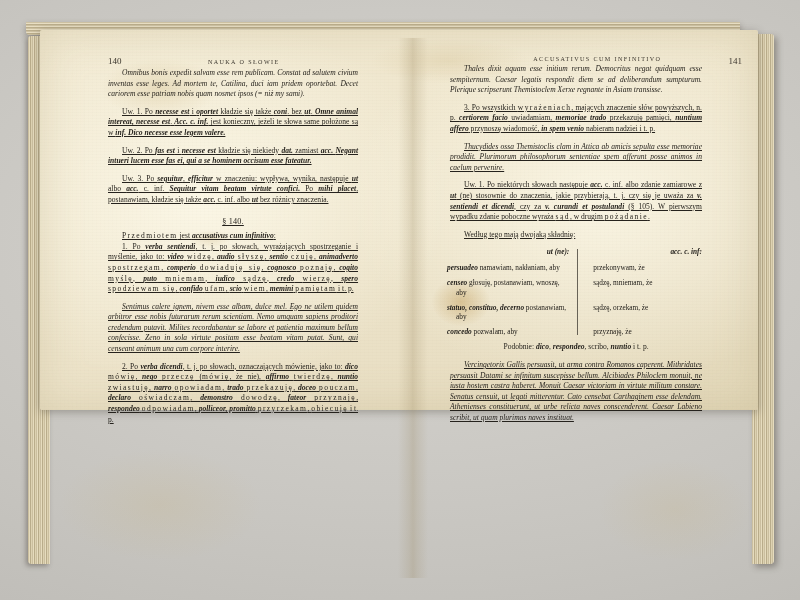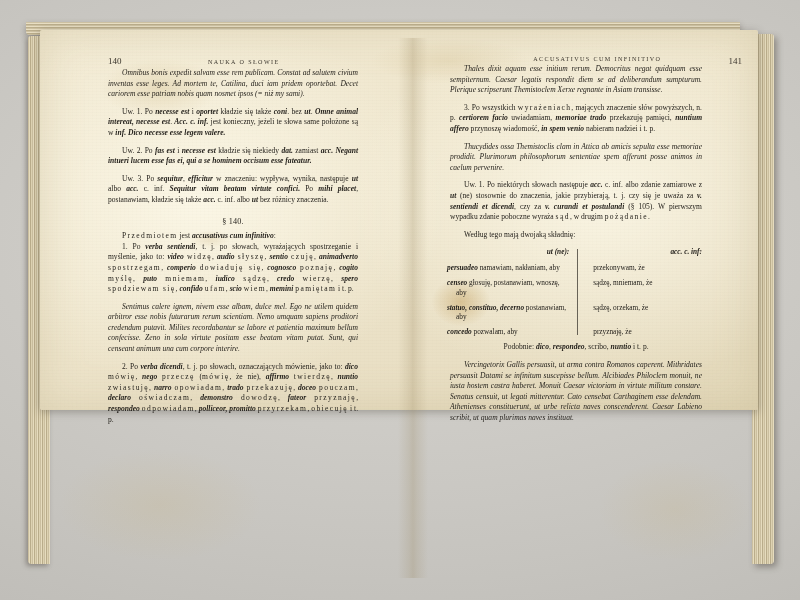--- a/index.html
+++ b/index.html
@@ -114,21 +114,21 @@
   #rh-right .folio{flex:0 0 auto;}
 
   p{
     margin:0 0 0 0;
     font-size:7.55px;
     line-height:10.6px;
     text-align:justify;
     text-justify:inter-word;
     color:#25221d;
   }
-  p + p{margin-top:0;}
+  p + p{margin-top:0;text-decoration:underline;}
   .ind{text-indent:14px;}
   .gap{margin-top:7px;}
   .latblock{font-style:italic;}
   .sp{letter-spacing:1.4px;}
   .bi{font-style:italic;font-weight:bold;}
   .sect{
     text-align:center;font-size:8.2px;margin:11px 0 4px 0;letter-spacing:.2px;
   }
   .ctr{text-align:center;}
   

